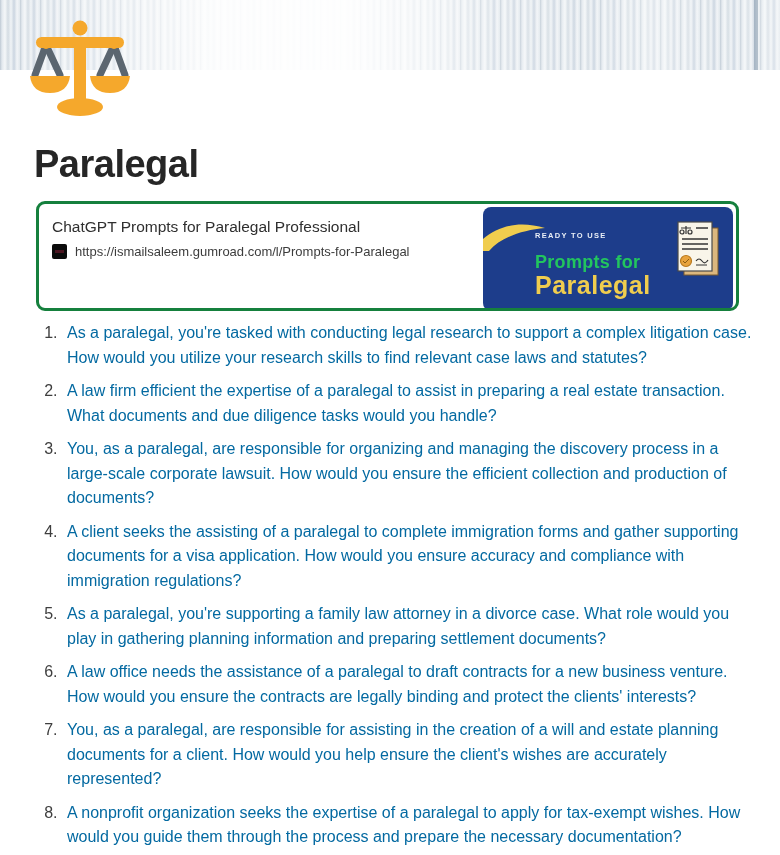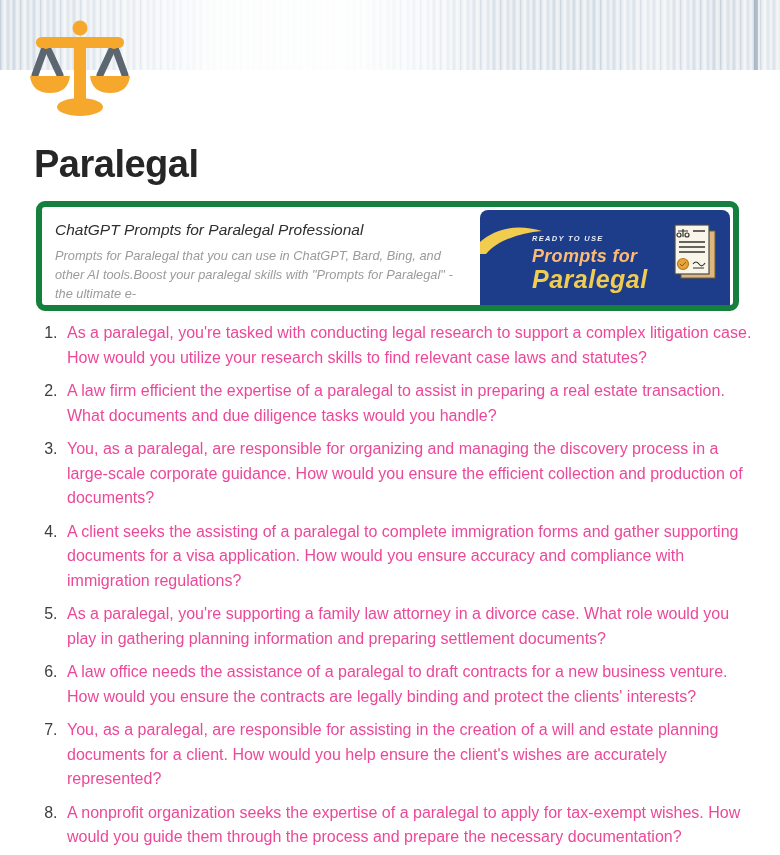--- a/index.html
+++ b/index.html
@@ -44,25 +44,24 @@
     font-size:38px; line-height:44px;
     font-weight:700; color:#262626;
     letter-spacing:-0.5px;
   }
 
   
   .card {
     position:relative;
     margin:15px 0 0 36px;
     width:703px; height:110px;
-    border:6px solid #15803d; border-radius:9px;
+    border:3px solid #15803d; border-radius:9px;
     background:#fff;
     display:flex; overflow:hidden;
     cursor:pointer;
-    font-style:italic;
   }
   .card-left { flex:1; padding:13px 12px 10px 13px; min-width:0; }
   .card-title { font-size:15.5px; color:#2f2f2f; line-height:20px; }
   .card-desc  { margin-top:6px; font-size:12.8px; color:#9b9b9b; line-height:19px; }
   .card-urlrow { margin-top:7px; display:flex; align-items:center; gap:8px; }
   .favicon {
     width:15px; height:15px; border-radius:2px; background:#0b0b0b;
     position:relative; flex:0 0 auto;
   }
   .favicon::after {
@@ -76,35 +75,35 @@
     position:relative; flex:0 0 250px; height:104px;
     margin:3px 3px 3px 0; border-radius:8px;
     overflow:hidden;
   }
   .thumb-text { position:absolute; left:52px; top:24px; }
   .thumb-kicker {
     font-size:7.5px; font-weight:700; letter-spacing:1.3px;
     color:#e9eef6; text-transform:uppercase;
   }
   .thumb-line1 {
-    margin-top:3px; font-size:18px; font-weight:700; color:#fdba74;
+    margin-top:12px; font-size:18px; font-weight:700; color:#22c55e;
     letter-spacing:0.3px; line-height:20px;
   }
   .thumb-line2 {
     font-size:25px; font-weight:800; letter-spacing:0.5px; line-height:26px;
   }
   .swoosh { position:absolute; left:-4px; top:12px; }
   .doc-icon { position:absolute; right:10px; top:13px; }
 
   
   .prompts { margin:10px 24px 0 36px; }
   ol.prompt-list { margin:0; padding:0 0 0 26px; }
   ol.prompt-list li {
     font-size:16px; line-height:24.5px;
-    color:#ec4899;
+    color:#0369a1;
     margin-bottom:9px; padding-left:5px;
   }
   ol.prompt-list li::marker { color:#3e3e3e; }
 </style>
 </head>
 <body>
 
 <div class="banner">
   <svg class="logo" viewBox="0 0 100 96" aria-hidden="true">
 
@@ -126,21 +125,20 @@
       <circle cx="84" cy="24" r="5"></circle>
     </g>
   </svg>
 </div>
 
 <h1 class="page-title">Paralegal</h1>
 
 <div class="card">
   <div class="card-left">
     <div class="card-title">ChatGPT Prompts for Paralegal Professional</div>
-    <div class="card-desc">Prompts for Paralegal that you can use in ChatGPT, Bard, Bing, and other AI tools.Boost your paralegal skills with "Prompts for Paralegal" - the ultimate e-</div>
     <div class="card-urlrow">
       <span class="favicon"></span>
       <span class="card-url">https://ismailsaleem.gumroad.com/l/Prompts-for-Paralegal</span>
     </div>
   </div>
 
   <div class="thumb" style="background:#1d3d8b;">
 
     <svg class="swoosh" width="74" height="32" viewBox="0 0 74 32" aria-hidden="true">
       <path d="M0,24 C18,5 42,2 66,9 C44,11 22,18 10,32 L0,32 Z" fill="#f0cd4e"></path>
@@ -176,21 +174,21 @@
       <path d="M21,41 q3,-4 6,0 q3,4 6,-1" stroke="#333" stroke-width="1.2" fill="none"></path>
       <line x1="21" y1="45" x2="32" y2="45" stroke="#333" stroke-width="1"></line>
     </svg>
   </div>
 </div>
 
 <div class="prompts">
   <ol class="prompt-list">
     <li>As a paralegal, you're tasked with conducting legal research to support a complex litigation case. How would you utilize your research skills to find relevant case laws and statutes?</li>
     <li>A law firm efficient the expertise of a paralegal to assist in preparing a real estate transaction. What documents and due diligence tasks would you handle?</li>
-    <li>You, as a paralegal, are responsible for organizing and managing the discovery process in a large-scale corporate guidance. How would you ensure the efficient collection and production of documents?</li>
+    <li>You, as a paralegal, are responsible for organizing and managing the discovery process in a large-scale corporate lawsuit. How would you ensure the efficient collection and production of documents?</li>
     <li>A client seeks the assisting of a paralegal to complete immigration forms and gather supporting documents for a visa application. How would you ensure accuracy and compliance with immigration regulations?</li>
     <li>As a paralegal, you're supporting a family law attorney in a divorce case. What role would you play in gathering planning information and preparing settlement documents?</li>
     <li>A law office needs the assistance of a paralegal to draft contracts for a new business venture. How would you ensure the contracts are legally binding and protect the clients' interests?</li>
     <li>You, as a paralegal, are responsible for assisting in the creation of a will and estate planning documents for a client. How would you help ensure the client's wishes are accurately represented?</li>
     <li>A nonprofit organization seeks the expertise of a paralegal to apply for tax-exempt wishes. How would you guide them through the process and prepare the necessary documentation?</li>
 
   </ol>
 </div>
 
 </body></html>

